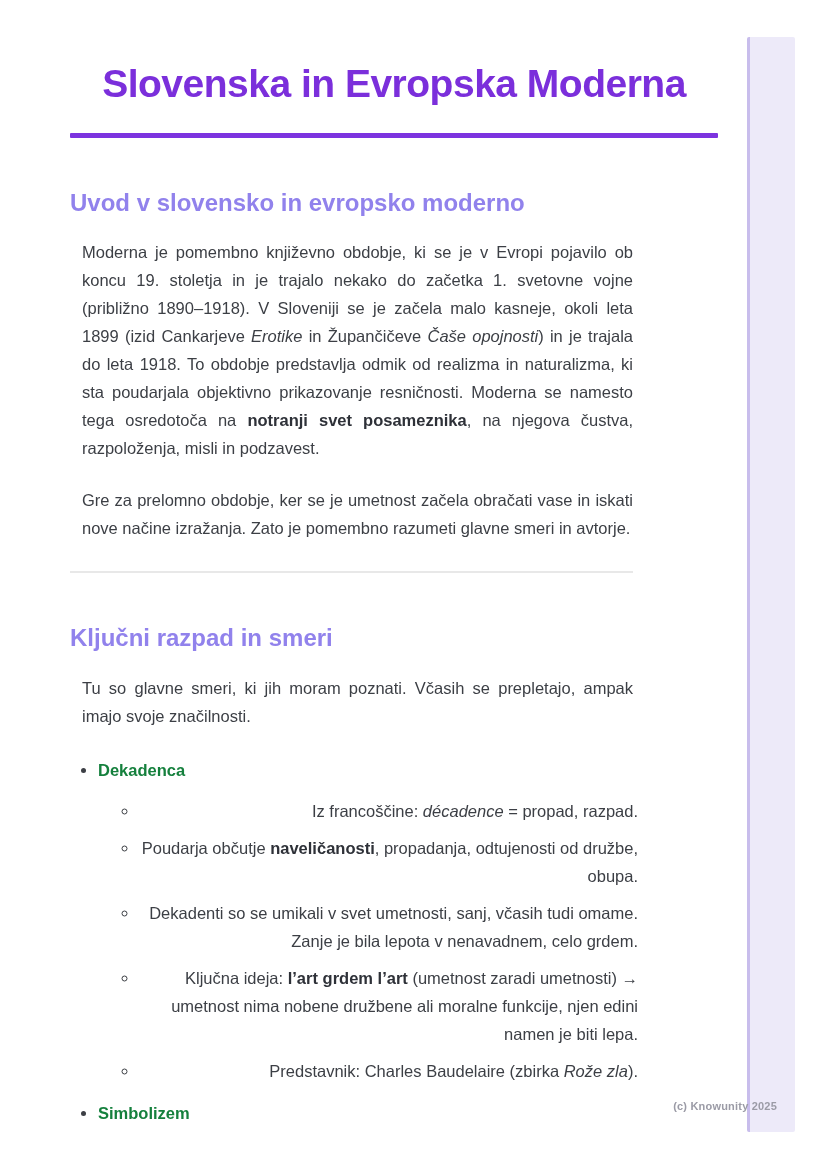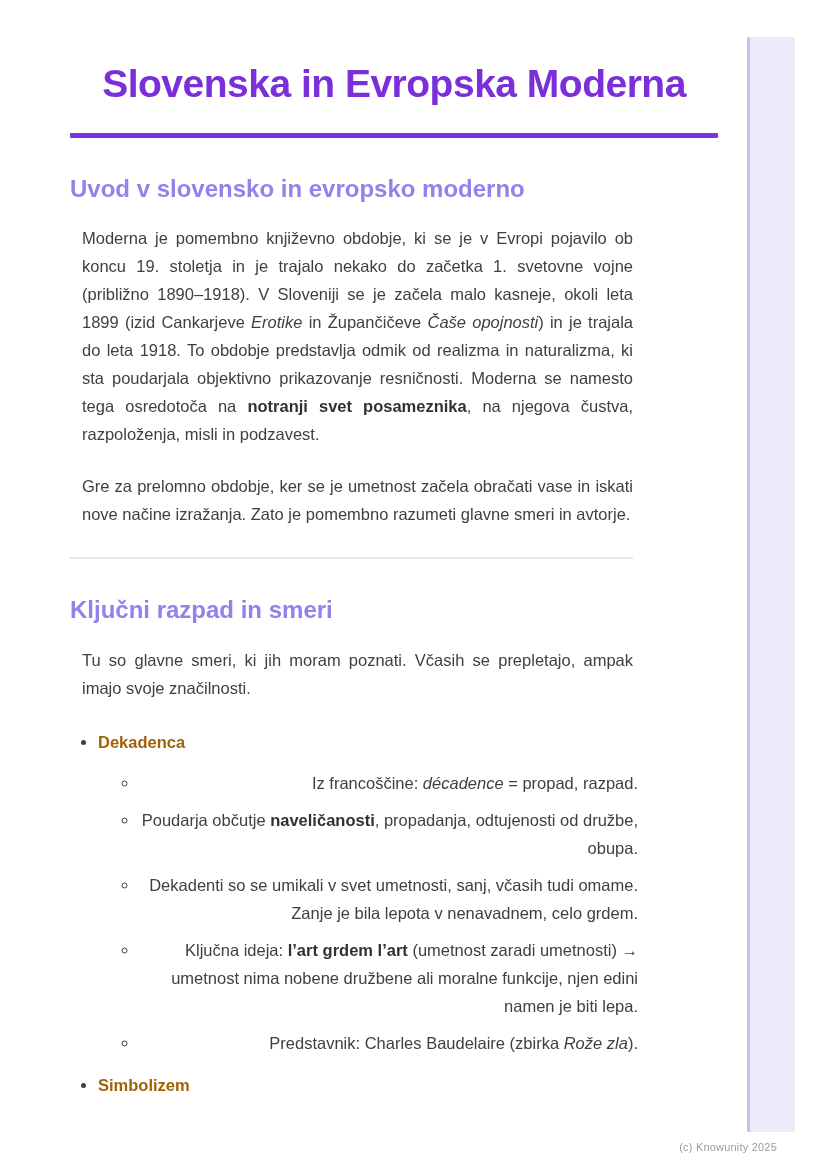--- a/index.html
+++ b/index.html
@@ -18,26 +18,27 @@
     right: 33px;
     width: 45px;
     height: 1095px;
     background: var(--strip-fill, #EDEAF9);
     border-left: 3px solid var(--strip-border, #C8BDEC);
     border-radius: 2px;
     z-index: 1;
   }
   .watermark {
     position: absolute;
-    top: 1141px;
+    top: 1100px;
     right: 51px;
     font-size: 11px;
     letter-spacing: 0.2px;
     color: var(--watermark-gray, #9B9BA6);
     z-index: 2;
+    font-weight: bold;
   }
   .content {
     position: absolute;
     left: 70px;
     top: 62px;
     width: 648px;
     z-index: 0;
   }
   h1.doc-title {
     margin: 0;
@@ -51,21 +52,21 @@
   }
   .title-rule {
     border: none;
     height: 5px;
     width: 648px;
     margin: 26px 0 0 0;
     background: var(--rule-purple, #7C33DF);
     border-radius: 1px;
   }
   h2.section-heading {
-    margin: 37px 0 22px 0;
+    margin: 51px 0 22px 0;
     font-size: 24px;
     line-height: 1.15;
     font-weight: 700;
     color: var(--heading-purple, #9182EC);
   }
   .text-col { width: 563px; }
   .text-col p {
     margin: 0 0 24px 12px;
     font-size: 16.5px;
     line-height: 28px;
@@ -84,21 +85,21 @@
     margin: 26px 0 0 0;
     padding-left: 28px;
     list-style: disc outside;
     width: 540px;
   }
   ul.lvl1 > li.topic {
     margin-bottom: 14px;
     font-size: 16.5px;
     line-height: 28px;
   }
-  .topic-label { font-weight: 700; color: #a16207; }
+  .topic-label { font-weight: 700; color: #15803d; }
   ul.lvl2 {
     margin: 13px 0 0 0;
     padding-left: 41px;
     list-style: circle outside;
   }
   ul.lvl2 > li {
     margin-bottom: 9px;
     font-size: 16.5px;
     line-height: 28px;
     text-align: right;

